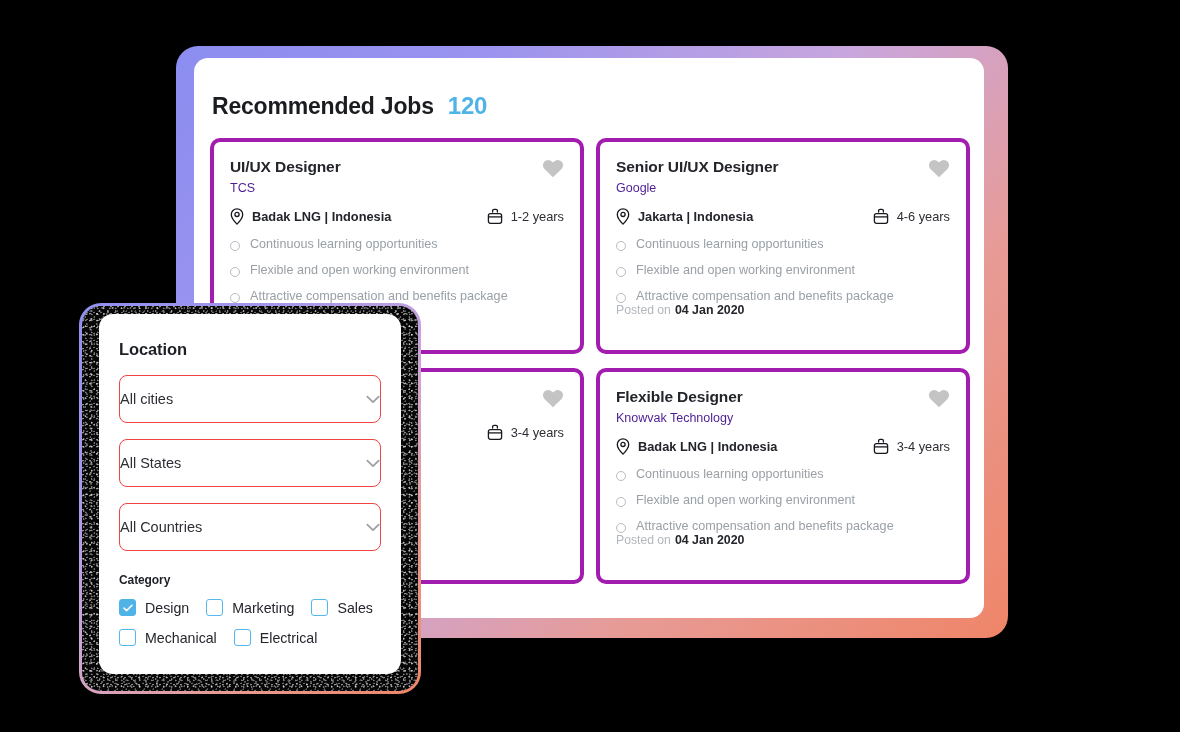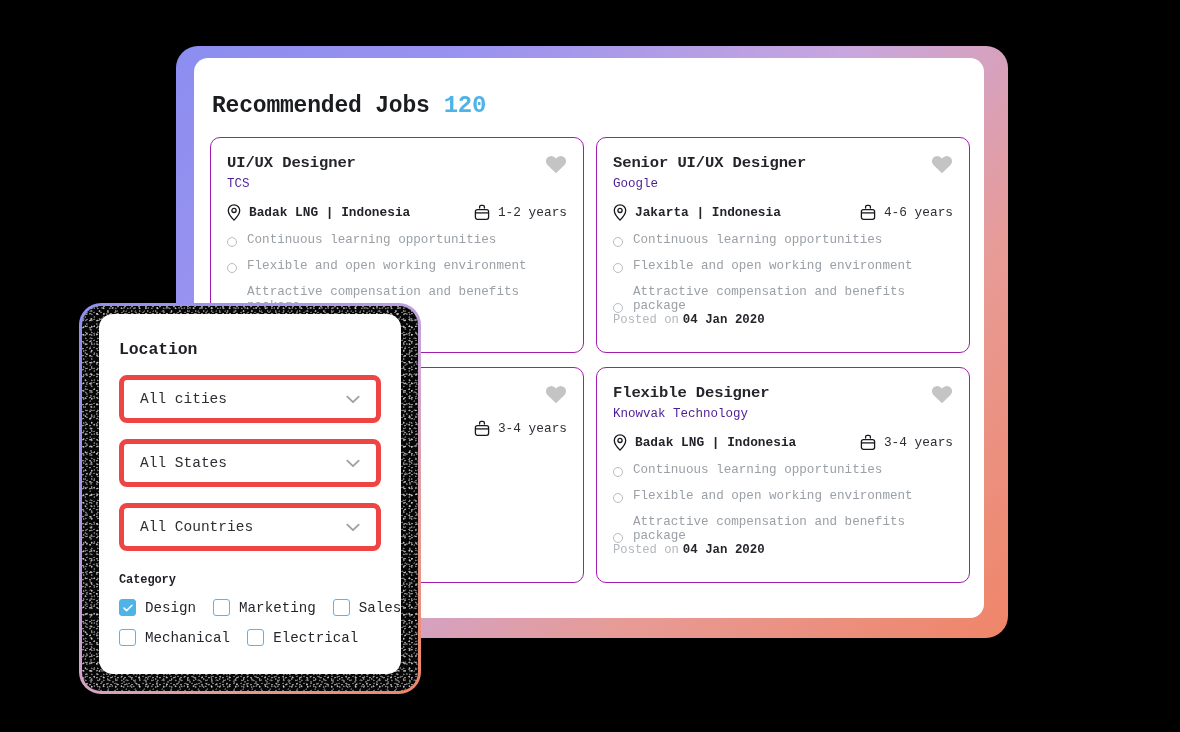--- a/index.html
+++ b/index.html
@@ -2,21 +2,21 @@
 <html><head>
 <meta charset="utf-8">
 <style>
   * { box-sizing: border-box; margin: 0; padding: 0; }
   html, body {
     width: 1180px; height: 732px;
     background: #000000;
     font-family: "Liberation Sans", sans-serif;
     overflow: hidden;
   }
-  .stage { position: relative; width: 976px; height: 732px; font-family: Liberation Mono, monospace; }
+  .stage { position: relative; width: 976px; height: 732px; }
 
   
   .jobs-frame {
     position: absolute;
     left: 176px; top: 46px;
     width: 832px; height: 592px;
     border-radius: 22px;
     padding: 3px;
     background: linear-gradient(135deg, #8b8df0 0%, #9a93ef 22%, #c9a6dd 48%, #e79b96 72%, #ef8568 100%);
   }
@@ -41,21 +41,21 @@
   }
 
   .jobs-grid {
     margin: 18px 14px 0 16px;
     display: grid;
     grid-template-columns: 1fr 1fr;
     gap: 14px 12px;
   }
 
   .job-card {
-    border: 1px solid #a21caf;
+    border: 4px solid #a21caf;
     border-radius: 10px;
     background: #ffffff;
     padding: 16px 16px 14px 16px;
     position: relative;
     min-height: 216px;
   }
   .job-top { display: flex; justify-content: space-between; align-items: flex-start; }
   .job-title { font-size: 15.5px; font-weight: 700; color: #23252b; letter-spacing: -0.1px; }
   .job-company { font-size: 12.5px; color: #4c1d95; margin-top: 5px; }
   .heart { width: 22px; height: 20px; flex: none; }
@@ -110,24 +110,24 @@
     background: #ffffff;
     border-radius: 14px;
     padding: 26px 20px 0 20px;
   }
   .filter-heading {
     font-size: 16.5px; font-weight: 700; color: #1e2026; letter-spacing: -0.1px;
   }
   .select-box {
     margin-top: 16px;
     height: 48px;
-    border: 5px solid #ef4444;
+    border: 1px solid #ef4444;
     border-radius: 8px;
     display: flex; align-items: center; justify-content: space-between;
-    padding: 0 16px;
+    padding: 0 0;
   }
   .select-label { font-size: 14.5px; color: #2c2e34; }
   .chev { width: 14px; height: 9px; flex: none; }
 
   .cat-heading { margin-top: 22px; font-size: 12px; font-weight: 700; color: #1e2026; letter-spacing: -0.1px; }
   .cat-rows { margin-top: 12px; display: flex; flex-direction: column; gap: 13px; }
   .cat-row { display: flex; align-items: center; gap: 17px; }
   .cat-item { display: flex; align-items: center; gap: 9px; }
   .cbox {
     width: 17px; height: 17px; border-radius: 3px;

